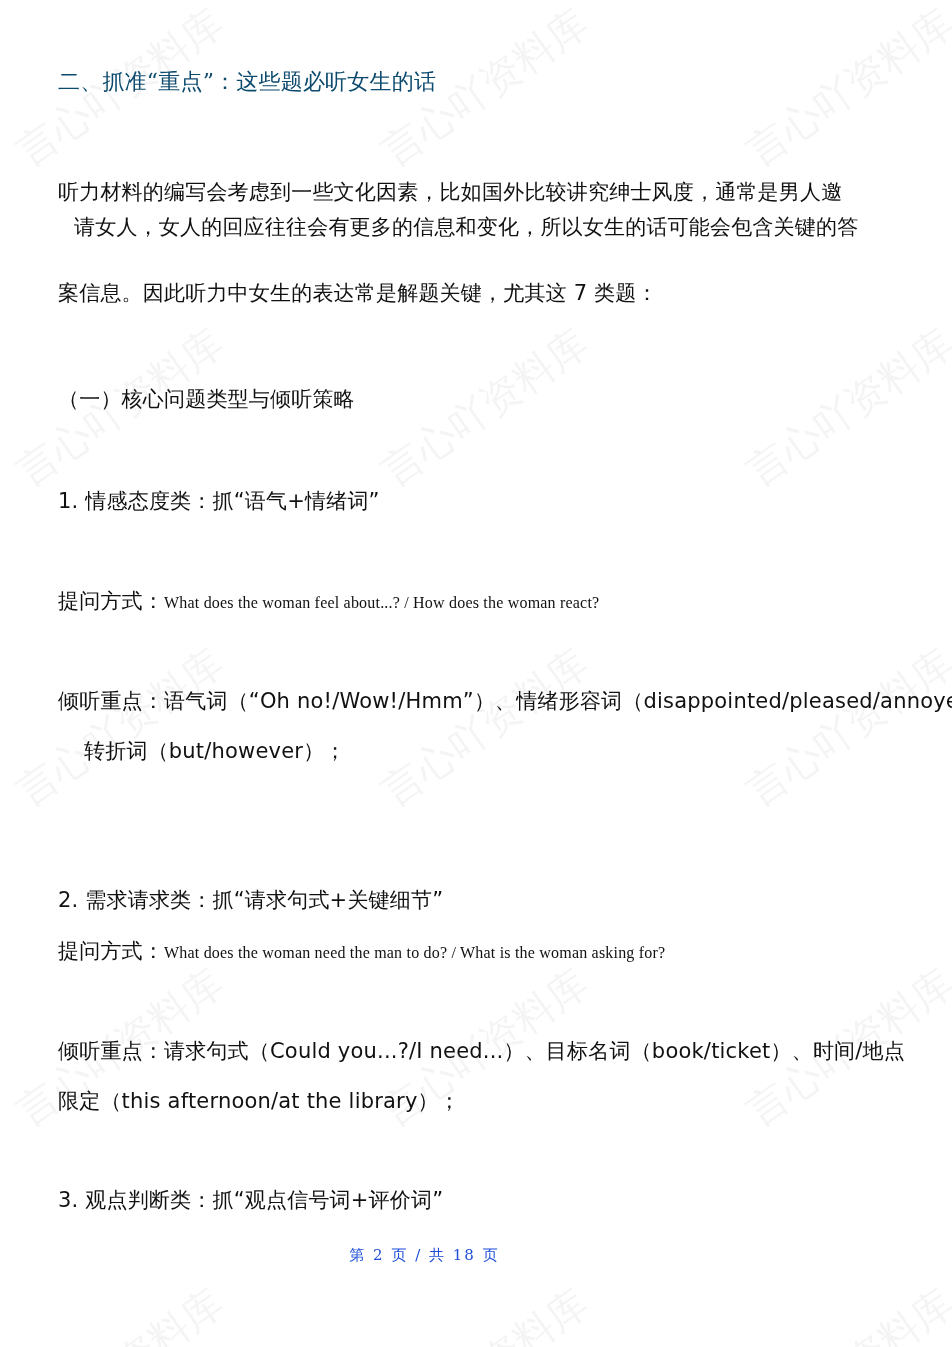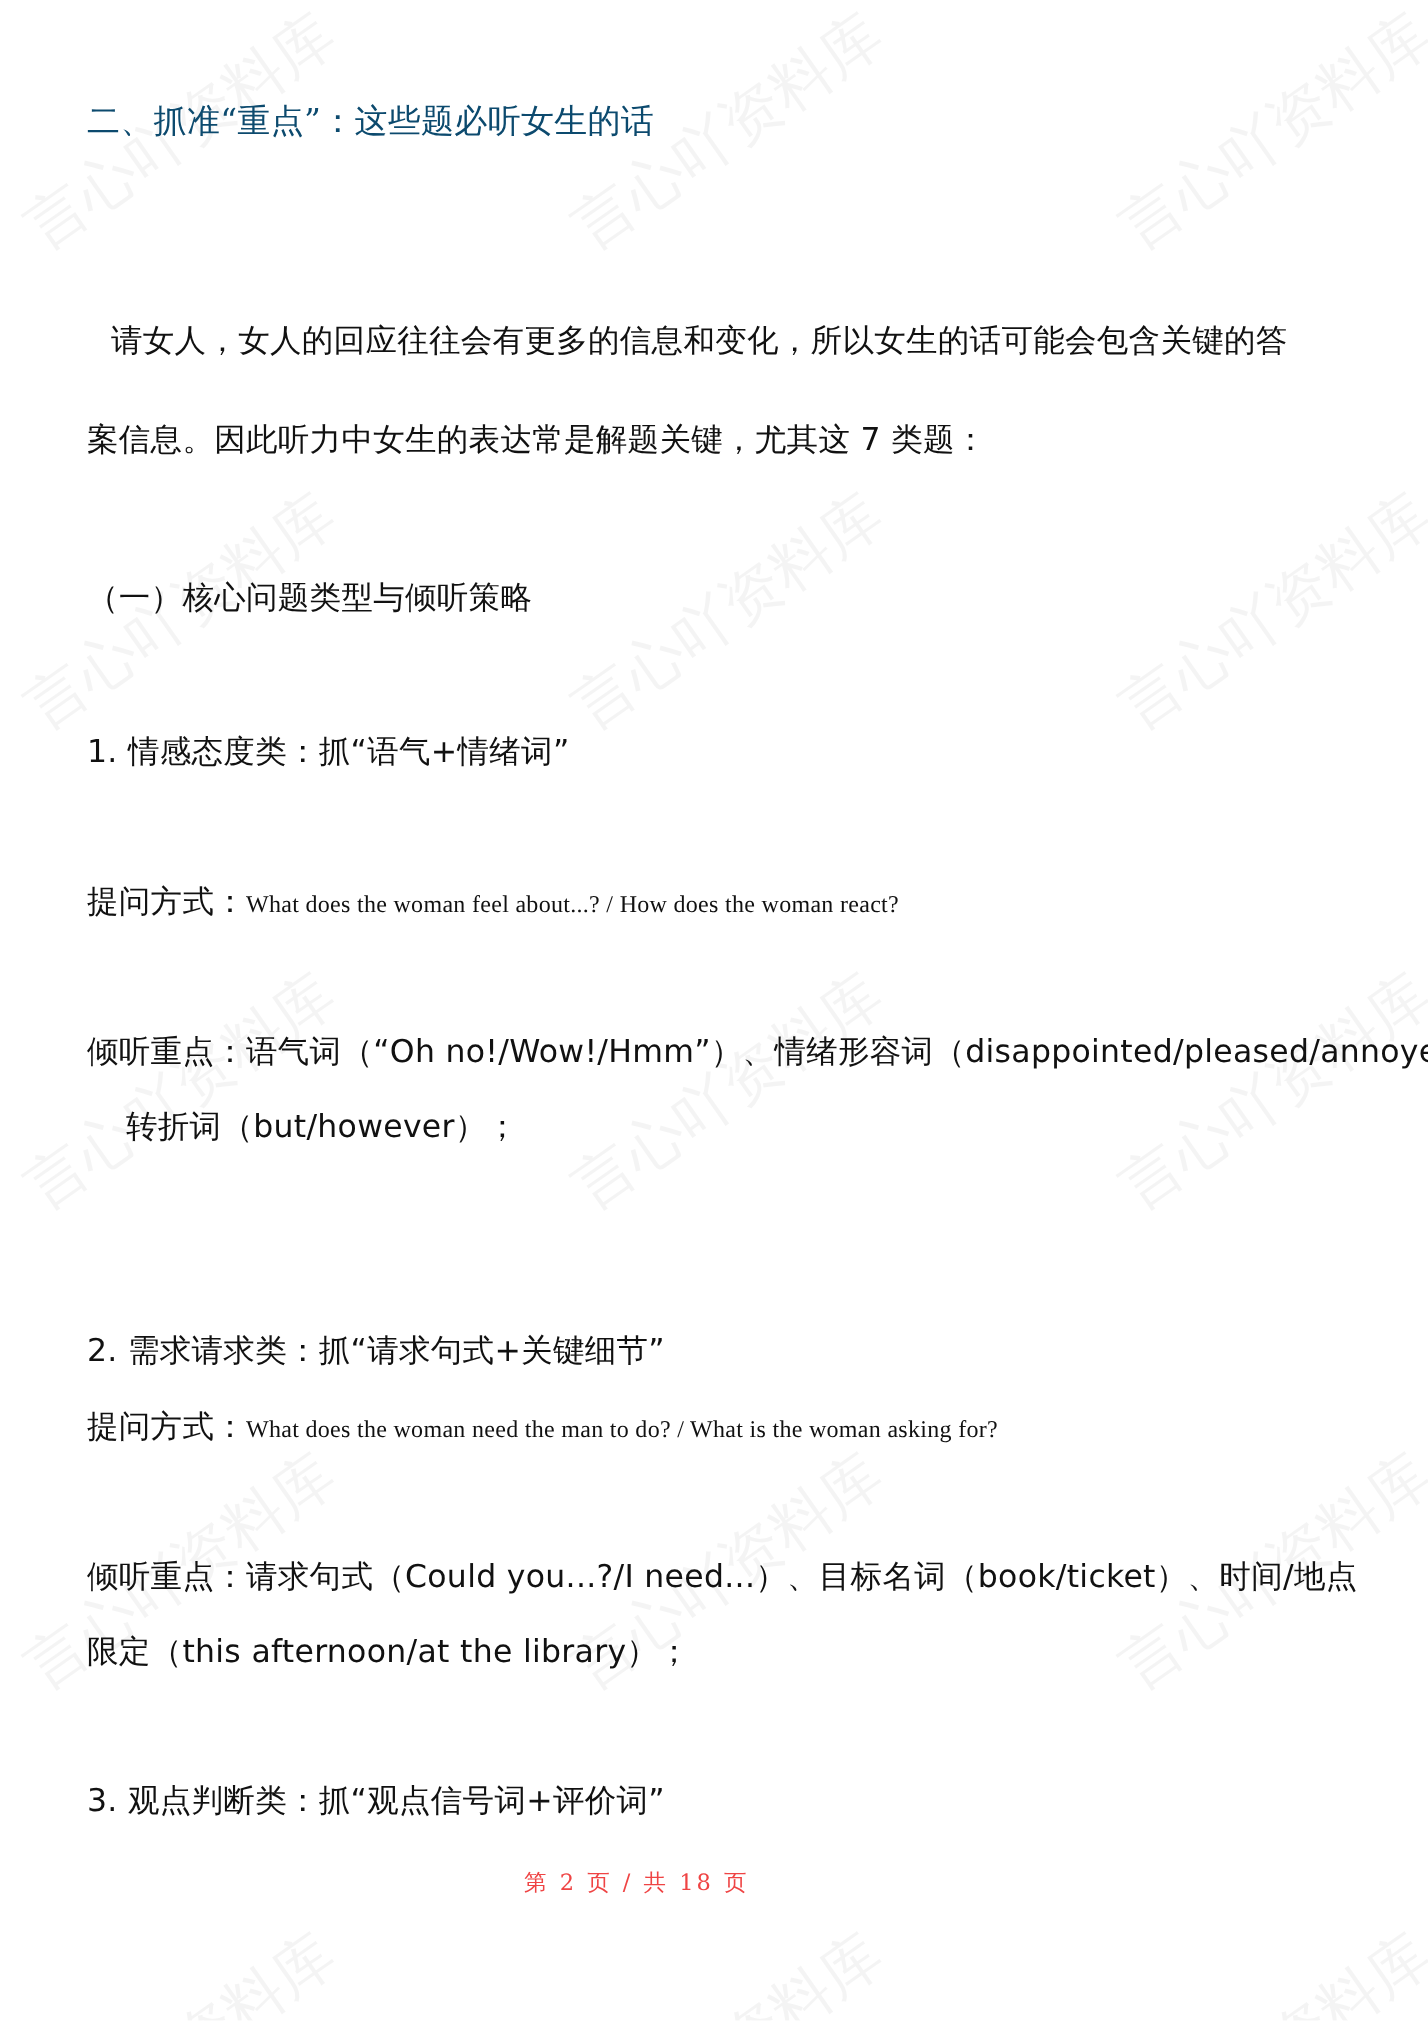--- a/index.html
+++ b/index.html
@@ -10,21 +10,21 @@
     .watermark-layer { position: absolute; inset: 0; pointer-events: none; z-index: 0; }
     .wm {
       position: absolute; font-size: 40px; color: rgba(0,0,0,0.045);
       transform: rotate(-35deg); white-space: nowrap; font-family: "DejaVu Sans", sans-serif;
     }
     .content { position: absolute; left: 0; top: 0; width: 952px; height: 1347px; z-index: 1; }
     .line { position: absolute; left: 58px; font-size: 21px; line-height: 28px; white-space: nowrap; letter-spacing: 0.2px; }
     .heading { color: #0c4a6e; font-size: 22px; font-family: "DejaVu Serif", serif; }
     .sub { font-family: Liberation Mono, monospace; }
     .en { font-family: Liberation Serif, serif; font-size: 16px; }
-    .footer { position: absolute; top: 1246px; left: 0; width: 849px; text-align: center; font-size: 15px; font-family: "DejaVu Serif", serif; color: #ef4444; letter-spacing: 2px; }
+    .footer { position: absolute; top: 1246px; left: 0; width: 849px; text-align: center; font-size: 15px; font-family: "DejaVu Serif", serif; color: #1d4ed8; letter-spacing: 2px; }
   </style>
 </head>
 <body>
 
 <div class="watermark-layer" id="wm-layer">
     <span class="wm" style="left: 0px; top: 60px;">言心吖资料库</span>
     <span class="wm" style="left: 365px; top: 60px;">言心吖资料库</span>
     <span class="wm" style="left: 730px; top: 60px;">言心吖资料库</span>
     <span class="wm" style="left: 0px; top: 380px;">言心吖资料库</span>
     <span class="wm" style="left: 365px; top: 380px;">言心吖资料库</span>
@@ -36,20 +36,21 @@
     <span class="wm" style="left: 365px; top: 1020px;">言心吖资料库</span>
     <span class="wm" style="left: 730px; top: 1020px;">言心吖资料库</span>
     <span class="wm" style="left: 0px; top: 1340px;">言心吖资料库</span>
     <span class="wm" style="left: 365px; top: 1340px;">言心吖资料库</span>
     <span class="wm" style="left: 730px; top: 1340px;">言心吖资料库</span>
   </div>
 
 <div class="content">
   <div class="line heading" style="top:68px;">二、抓准“重点”：这些题必听女生的话</div>
 
+  <div class="line" style="top:178px;">听力材料的编写会考虑到一些文化因素，比如国外比较讲究绅士风度，通常是男人邀</div>
   <div class="line" style="top:213px;margin-left:16px;">请女人，女人的回应往往会有更多的信息和变化，所以女生的话可能会包含关键的答</div>
   <div class="line" style="top:279px;">案信息。因此听力中女生的表达常是解题关键，尤其这 7 类题：</div>
 
   <div class="line sub" style="top:387px;">（一）核心问题类型与倾听策略</div>
 
   <div class="line" style="top:487px;">1.  情感态度类：抓“语气+情绪词”</div>
   <div class="line" style="top:587px;">
     <span>提问方式：</span><span class="en">What does the woman feel about...? / How does the woman react?</span>
   </div>
   <div class="line" style="top:687px;">倾听重点：语气词（“Oh no!/Wow!/Hmm”）、情绪形容词（disappointed/pleased/annoyed）、</div>

